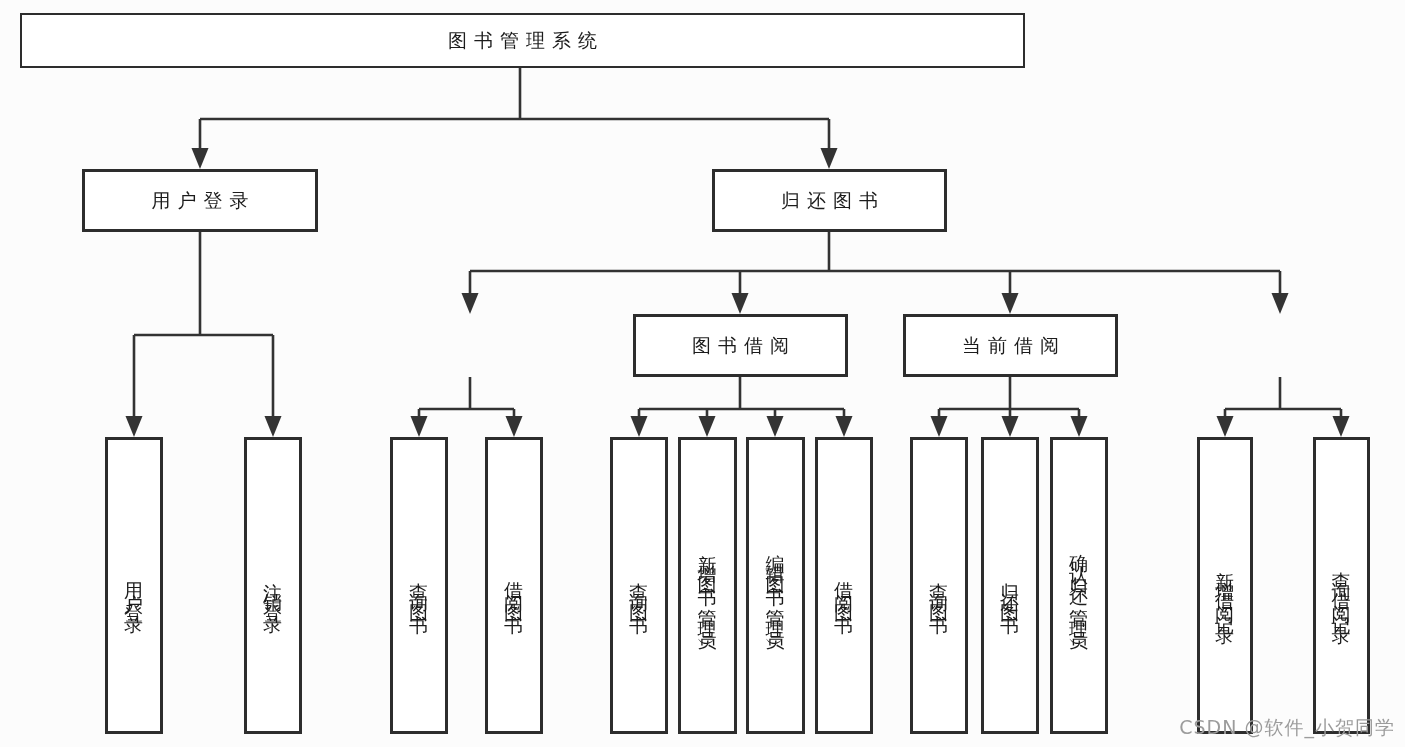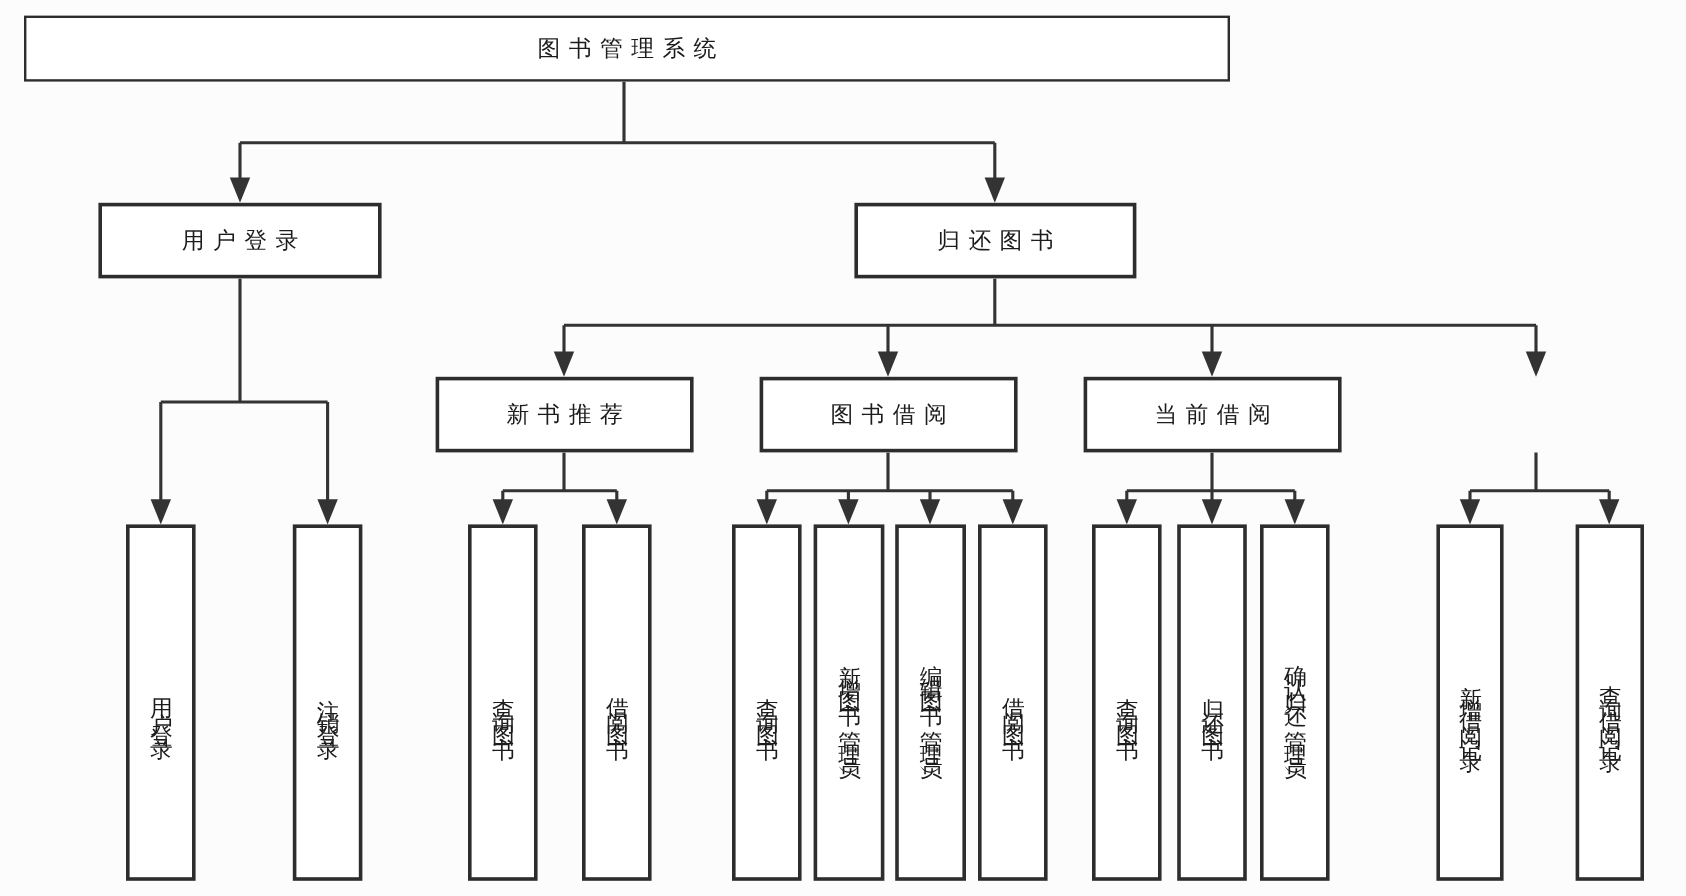--- a/index.html
+++ b/index.html
@@ -94,21 +94,20 @@
       <path d="M1280,377 V409 M1225,409 H1341 M1225,409 V417 M1341,409 V417" fill="none" stroke="#333333" stroke-width="2.6"></path>
       <polygon points="1216.5,416 1233.5,416 1225,437" fill="#333333"></polygon>
       <polygon points="1332.5,416 1349.5,416 1341,437" fill="#333333"></polygon>
     </svg>
 
   <div class="node hnode root" style="left:20px;top:13px;width:1005px;height:55px;">图书管理系统</div>
 
   <div class="node hnode" style="left:82px;top:169px;width:236px;height:63px;">用户登录</div>
   <div class="node hnode" style="left:712px;top:169px;width:235px;height:63px;">归还图书</div>
 
-  <div class="node hnode" style="left:363px;top:314px;width:215px;height:63px;">新书推荐</div>
   <div class="node hnode" style="left:633px;top:314px;width:215px;height:63px;font-family:Liberation Serif, serif;">图书借阅</div>
   <div class="node hnode" style="left:903px;top:314px;width:215px;height:63px;">当前借阅</div>
 
   <div class="node vnode" style="left:105px;top:437px;width:58px;height:297px;">用户登录</div>
   <div class="node vnode" style="left:244px;top:437px;width:58px;height:297px;">注销登录</div>
 
   <div class="node vnode" style="left:390px;top:437px;width:58px;height:297px;">查询图书</div>
   <div class="node vnode" style="left:485px;top:437px;width:58px;height:297px;">借阅图书</div>
 
   <div class="node vnode" style="left:610px;top:437px;width:58px;height:297px;">查询图书</div>
@@ -116,14 +115,15 @@
   <div class="node vnode" style="left:746px;top:437px;width:59px;height:297px;">编辑图书（管理员）</div>
   <div class="node vnode" style="left:815px;top:437px;width:58px;height:297px;">借阅图书</div>
 
   <div class="node vnode" style="left:910px;top:437px;width:58px;height:297px;">查询图书</div>
   <div class="node vnode" style="left:981px;top:437px;width:58px;height:297px;">归还图书</div>
   <div class="node vnode" style="left:1050px;top:437px;width:58px;height:297px;">确认归还（管理员）</div>
 
   <div class="node vnode" style="left:1197px;top:437px;width:56px;height:297px;">新增借阅记录</div>
   <div class="node vnode" style="left:1313px;top:437px;width:57px;height:297px;">查询借阅记录</div>
 
+  <div class="watermark">CSDN @软件_小贺同学</div>
 
 </div>
 
 </body></html>

